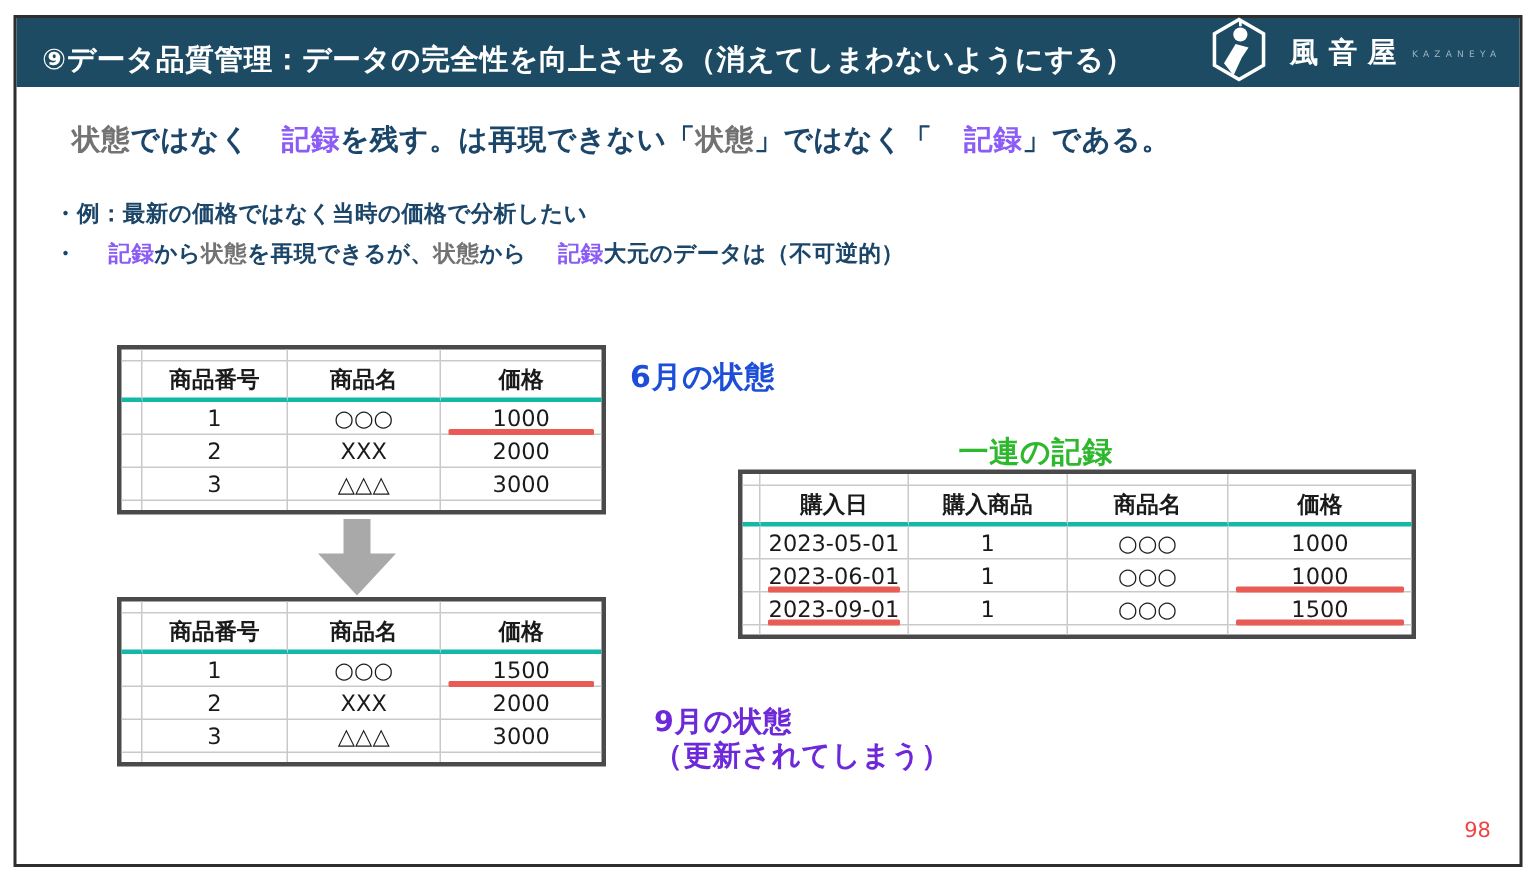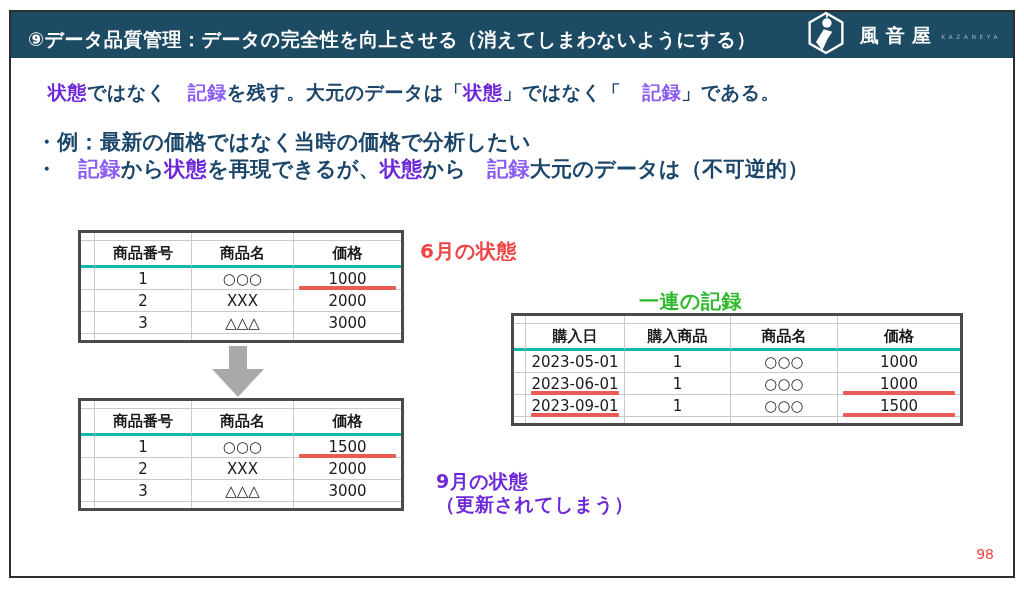--- a/index.html
+++ b/index.html
@@ -15,23 +15,23 @@
     background:#1d4b63; display:flex; align-items:center; padding:10px 14px 0 17px; }
   .header-title { color:#ffffff; font-size:19px; font-weight:bold; letter-spacing:.5px; white-space:nowrap; }
   .logo { position:absolute; right:12px; top:2px; height:42px; display:flex; align-items:center; gap:7px; }
   .logo-txt { display:flex; flex-direction:row; align-items:center; line-height:1; }
   .logo-name { color:#ffffff; font-size:19px; font-weight:bold; letter-spacing:7px; text-indent:7px; }
   .logo-sub { color:#9db3c1; font-size:6px; letter-spacing:3.5px; text-indent:3.5px; margin-top:3px; }
 
   
   .statement { position:absolute; left:48px; top:80px; font-size:19px; font-weight:bold;
     color:#1b4669; letter-spacing:.5px; }
-  .bullets { position:absolute; left:36px; top:129px; font-size:21px; font-weight:bold;
+  .bullets { position:absolute; left:36px; top:129px; font-size:15px; font-weight:bold;
     color:#1b4669; line-height:27px; letter-spacing:.3px; }
-  .purple { color:#6d28d9; }
+  .purple { color:#737373; }
   .green { color:#8b5cf6;margin-left:21px; }
 
   
   .sheet { position:absolute; background:#ffffff; border:3px solid #4a4a4a; }
   .srow { display:flex; }
   .srow > div { position:relative; border-right:1px solid #c9c9c9; border-bottom:1px solid #c9c9c9;
     display:flex; align-items:center; justify-content:center;
     font-size:15px; color:#1a1a1a; overflow:visible; white-space:nowrap; }
   .srow > div:last-child { border-right:none; }
   .srow.shead > div { font-weight:bold; border-bottom:3px solid #14b8a6; height:27px; }
@@ -50,21 +50,21 @@
   .t-wide .c1 { width:99px; }
   .t-wide .c2 { width:106px; }
   .t-wide .c3 { width:107px; }
   .t-wide .c4 { flex:1; }
 
   .ru { position:absolute; left:5px; right:5px; bottom:-1px; height:4px;
     background:#e85c55; border-radius:1px; z-index:3; }
 
   
   .lbl { position:absolute; font-weight:bold; letter-spacing:.5px; }
-  .lbl-june { left:420px; top:238px; font-size:20px; color:#ef4444; }
+  .lbl-june { left:420px; top:238px; font-size:20px; color:#1d4ed8; }
   .lbl-records { left:639px; top:276px; font-size:20px; color:#2eb82e;margin-top:12px; }
   .lbl-sept { left:436px; top:470px; font-size:19px; color:#6d28d9; line-height:23px; }
 
   .arrow-wrap { position:absolute; left:210px; top:346px; width:56px; height:52px; }
 
   .page-num { position:absolute; right:30px; top:546px; font-size:14px; color:#ef4444; }
 </style>
 </head>
 <body>
 
@@ -83,21 +83,21 @@
         </svg>
       </span>
       <span class="logo-txt">
         <span class="logo-name">風音屋</span>
         <span class="logo-sub">KAZANEYA</span>
       </span>
     </div>
   </div>
 
   <div class="statement">
-    <span class="purple">状態</span><span>ではなく</span><span class="green">記録</span><span>を残す。大元のデータは「</span><span class="purple">状態</span><span>」ではなく「</span><span class="green">記録</span><span>」である。</span>
+    <span class="purple">状態</span><span>ではなく</span><span class="green">記録</span><span>を残す。は再現できない「</span><span class="purple">状態</span><span>」ではなく「</span><span class="green">記録</span><span>」である。</span>
   </div>
 
   <div class="bullets">
     <div>・例：最新の価格ではなく当時の価格で分析したい</div>
     <div>
       <span>・</span><span class="green">記録</span><span>から</span><span class="purple">状態</span><span>を再現できるが、</span><span class="purple">状態</span><span>から</span><span class="green">記録</span><span>大元のデータは（不可逆的）</span>
     </div>
   </div>
 
   <div class="sheet t-small" style="left:78px; top:230px;">
@@ -189,21 +189,21 @@
         <div class="c2"></div>
         <div class="c3"></div>
       </div>
   </div>
   <div class="lbl lbl-sept">
     <div>9月の状態</div>
     <div>（更新されてしまう）</div>
   </div>
 
   <div class="lbl lbl-records">一連の記録</div>
-  <div class="sheet t-wide" style="left:511px; top:313px;">
+  <div class="sheet t-wide" style="left:492px; top:313px;">
     <div class="srow sliver">
         <div class="c0"></div>
         <div class="c1"></div>
         <div class="c2"></div>
         <div class="c3"></div>
         <div class="c4"></div>
       </div>
     <div class="srow shead">
       <div class="c0"></div>
       <div class="c1">購入日</div>

